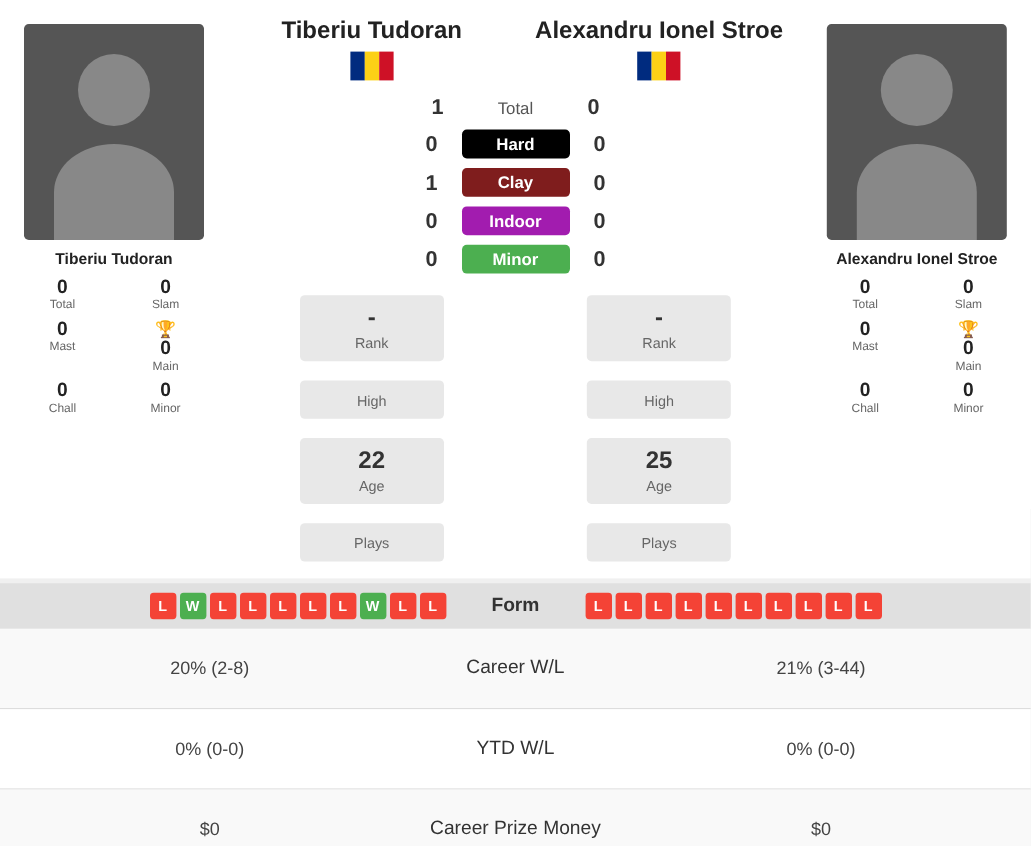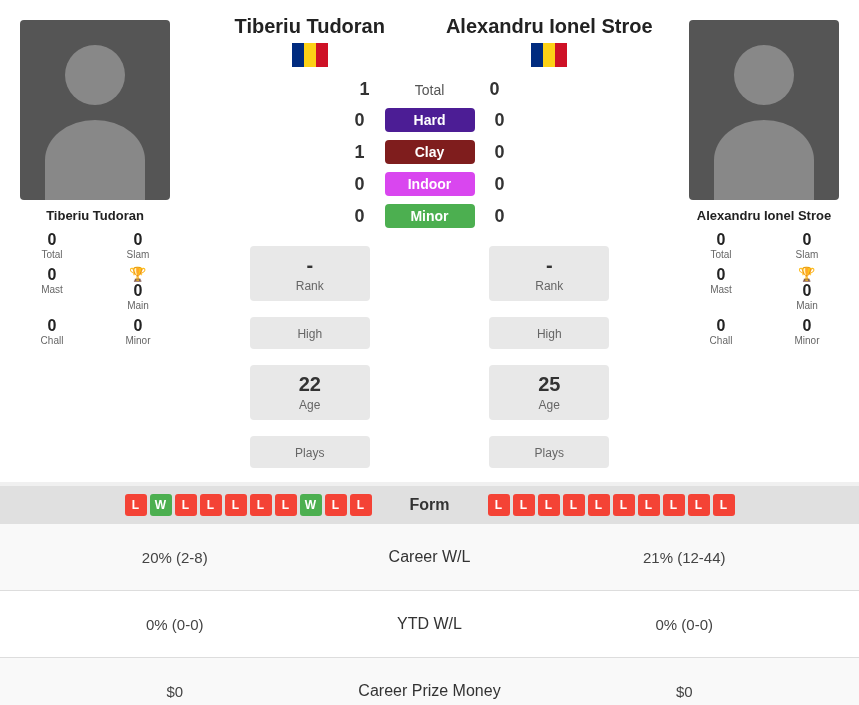--- a/index.html
+++ b/index.html
@@ -119,23 +119,23 @@
     }
     .surface-badge {
       width: 90px;
       text-align: center;
       padding: 4px 8px;
       border-radius: 4px;
       color: white;
       font-size: 14px;
       font-weight: bold;
     }
-    .badge-hard { background: #4c1d95; }
+    .badge-hard { background: #000000; }
     .badge-clay { background: #7f1d1d; }
-    .badge-indoor { background: #d946ef; }
+    .badge-indoor { background: #a21caf; }
     .badge-grass { background: #4CAF50; }
     
     .player-info-box {
       background: #e8e8e8;
       border-radius: 4px;
       padding: 8px 12px;
       margin: 4px 0;
       text-align: center;
       width: 120px;
     }
@@ -431,21 +431,21 @@
           <div class="form-badge form-L">L</div>
           <div class="form-badge form-L">L</div>
           <div class="form-badge form-L">L</div>
         </div>
     </div>
 
     <div id="data-rows-container">
         <div class="data-row">
       <span class="data-left">20% (2-8)</span>
       <span class="data-center">Career W/L</span>
-      <span class="data-right">21% (12-44)</span>
+      <span class="data-right">21% (3-44)</span>
     </div>
         <div class="data-row">
       <span class="data-left">0% (0-0)</span>
       <span class="data-center">YTD W/L</span>
       <span class="data-right">0% (0-0)</span>
     </div>
         <div class="data-row">
       <span class="data-left">$0</span>
       <span class="data-center">Career Prize Money</span>
       <span class="data-right">$0</span>

